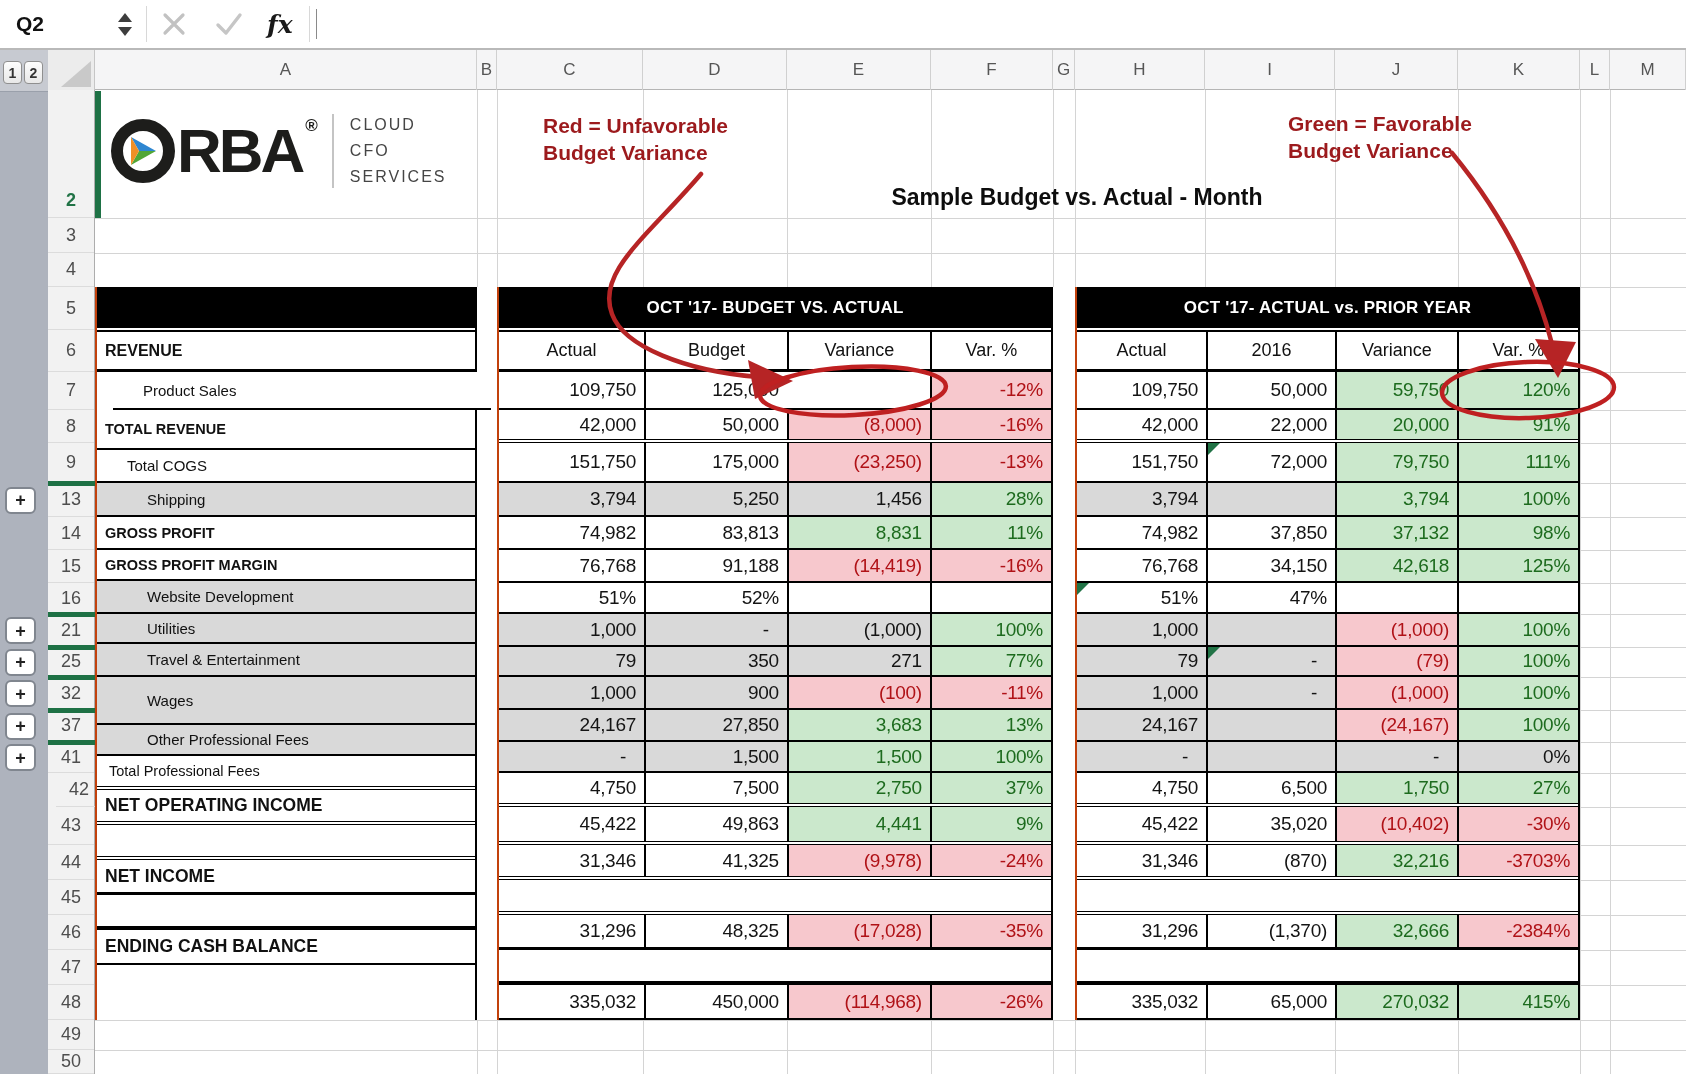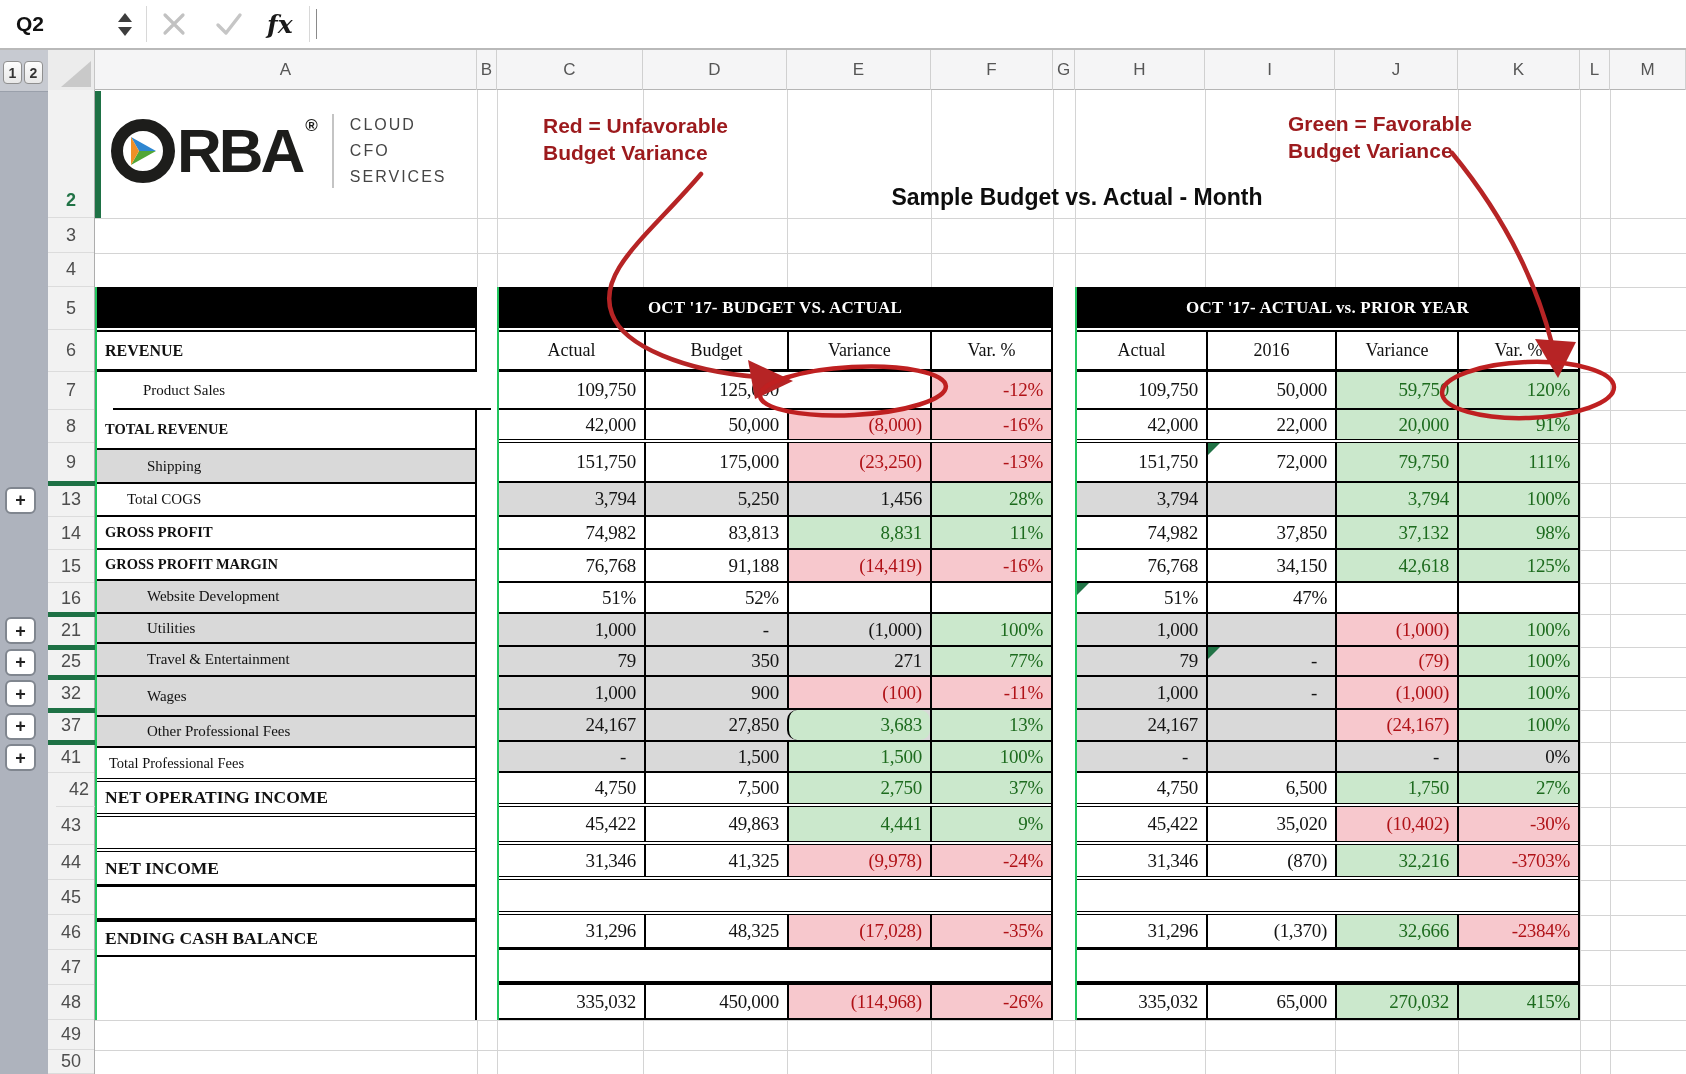--- a/index.html
+++ b/index.html
@@ -46,21 +46,21 @@
   .brand-rest { font-size:62px; font-weight:900; letter-spacing:-3px; color:#1d1d1b; line-height:1; margin-left:2px; }
   .reg { font-size:17px; font-weight:700; color:#1d1d1b; align-self:flex-start; margin:4px 0 0 3px; }
   .logo-div { width:2px; height:74px; background:#c4c4c4; margin:0 16px 0 14px; }
   .tagline { display:flex; flex-direction:column; font-size:16px; color:#454545; letter-spacing:2px; line-height:26px; font-weight:500; }
 
   .sheet-title { position:absolute; left:772px; top:94px; width:420px; text-align:center; font-size:23px; font-weight:700; color:#0d0d0d; z-index:5; }
 
   .note { position:absolute; z-index:6; font-weight:800; font-size:21px; color:#9c1a1d; line-height:27px; white-space:nowrap; }
 
   
-  .block { position:absolute; border-left:2px solid #22c55e; border-right:2px solid #000; z-index:4; background:transparent;font-family:Liberation Serif, serif; }
+  .block { position:absolute; border-left:2px solid #c2410c; border-right:2px solid #000; z-index:4; background:transparent; }
   .brow { display:flex; width:100%; border-bottom:2px solid #000; background:#fff; }
   .brow.gray { background:#d9d9d9; }
   .brow.bb3 { border-bottom:3px solid #000; }
   .brow.bbd { border-bottom:4px double #000; }
   .brow.bbh { border-bottom:4px solid #000; }
   .brow.blackbar { background:#000; border-bottom:2px solid #fff; }
   .bar-txt { width:100%; display:flex; align-items:center; justify-content:center; color:#fff; font-size:17px; font-weight:700; letter-spacing:.2px; }
   .cell { display:flex; align-items:center; position:relative; overflow:hidden; }
   .cell.vline { border-left:2px solid #000; }
   .num { justify-content:flex-end; padding-right:8px; font-size:19px; letter-spacing:-0.3px; color:#141414; cursor:cell; }
@@ -251,42 +251,42 @@
       <div class="brow blackbar" style="height: 43px;"></div>
       <div class="brow bb3" style="height: 42px; border-top: 2px solid rgb(0, 0, 0);">
         <div class="cell lab ls-caps" style="width: 100%; font-size: 16px;">REVENUE</div>
       </div>
       <div class="brow bb2" style="height: 38px; margin-left: 16px;">
         <div class="cell lab ls-item" style="width: 100%;">Product Sales</div>
       </div>
       <div class="brow bb2" style="height: 40px;">
         <div class="cell lab ls-caps" style="width: 100%;">TOTAL REVENUE</div>
       </div>
+      <div class="brow bb2" style="height: 33px;">
+        <div class="cell lab ls-item" style="width: 100%;">Total COGS</div>
+      </div>
       <div class="brow bb2 gray" style="height: 34px;">
         <div class="cell lab ls-item2" style="width: 100%;">Shipping</div>
       </div>
       <div class="brow bb2" style="height: 33px;">
-        <div class="cell lab ls-item" style="width: 100%;">Total COGS</div>
-      </div>
-      <div class="brow bb2" style="height: 33px;">
         <div class="cell lab ls-caps" style="width: 100%;">GROSS PROFIT</div>
       </div>
       <div class="brow bb2" style="height: 31px;">
         <div class="cell lab ls-caps" style="width: 100%;">GROSS PROFIT MARGIN</div>
       </div>
       <div class="brow bb2 gray" style="height: 33px;">
         <div class="cell lab ls-item2" style="width: 100%;">Website Development</div>
       </div>
       <div class="brow bb2 gray" style="height: 30px;">
         <div class="cell lab ls-item2" style="width: 100%;">Utilities</div>
       </div>
       <div class="brow bb2 gray" style="height: 33px;">
         <div class="cell lab ls-item2" style="width: 100%;">Travel &amp; Entertainment</div>
       </div>
-      <div class="brow bb2 gray" style="height: 40px;">
+      <div class="brow bb2 gray" style="height: 48px;">
         <div class="cell lab ls-item2" style="width: 100%;">Wages</div>
       </div>
       <div class="brow bb2 gray" style="height: 31px;">
         <div class="cell lab ls-item2" style="width: 100%;">Other Professional Fees</div>
       </div>
       <div class="brow bbd" style="height: 34px;">
         <div class="cell lab ls-total" style="width: 100%;">Total Professional Fees</div>
       </div>
       <div class="brow bbd" style="height: 35px;">
         <div class="cell lab ls-big" style="width: 100%;">NET OPERATING INCOME</div>
@@ -366,21 +366,21 @@
       </div>
       <div class="brow bb2 gray" style="height: 33px;">
         <div class="cell num v-y" style="width: 26.259%;">1,000</div>
         <div class="cell num v-y vline" style="width: 25.8993%;">900</div>
         <div class="cell num v-b vline" style="width: 25.8993%;">(100)</div>
         <div class="cell num v-b vline" style="width: 21.9424%;">-11%</div>
       </div>
       <div class="brow bb2 gray" style="height: 32px;">
         <div class="cell num v-y" style="width: 26.259%;">24,167</div>
         <div class="cell num v-y vline" style="width: 25.8993%;">27,850</div>
-        <div class="cell num v-g vline" style="width: 25.8993%; border-radius: 10px;">3,683</div>
+        <div class="cell num v-g vline" style="width: 25.8993%;">3,683</div>
         <div class="cell num v-g vline" style="width: 21.9424%;">13%</div>
       </div>
       <div class="brow bb2 gray" style="height: 31px;">
         <div class="cell num v-y dash" style="width: 26.259%;">-</div>
         <div class="cell num v-y vline" style="width: 25.8993%;">1,500</div>
         <div class="cell num v-g vline" style="width: 25.8993%;">1,500</div>
         <div class="cell num v-g vline" style="width: 21.9424%;">100%</div>
       </div>
       <div class="brow bbd" style="height: 34px;">
         <div class="cell num" style="width: 26.259%;">4,750</div>

